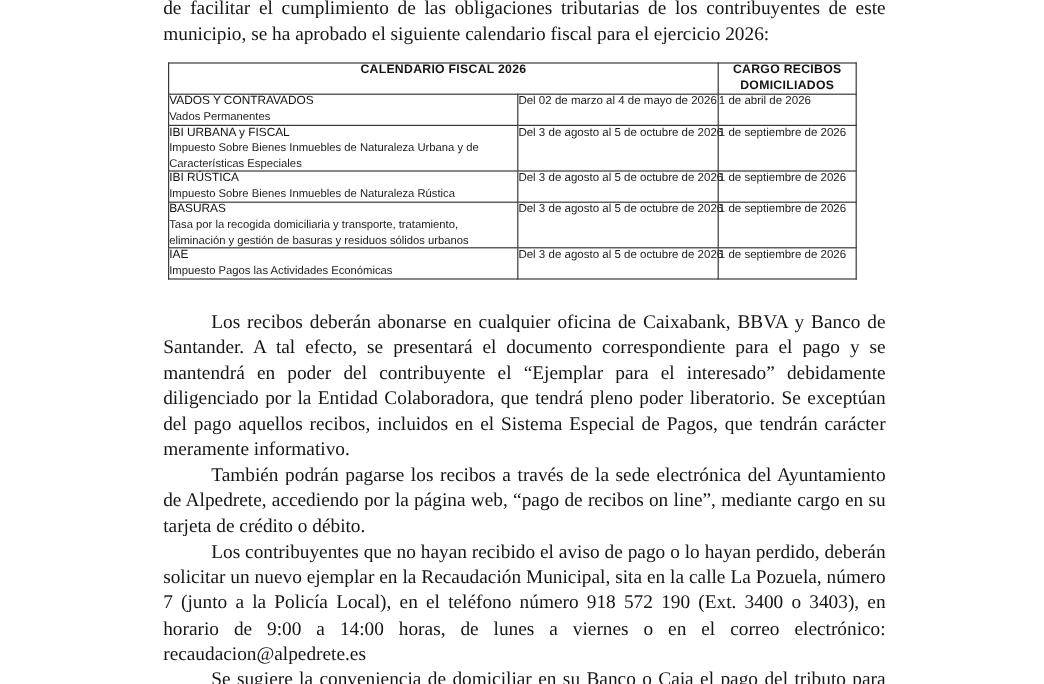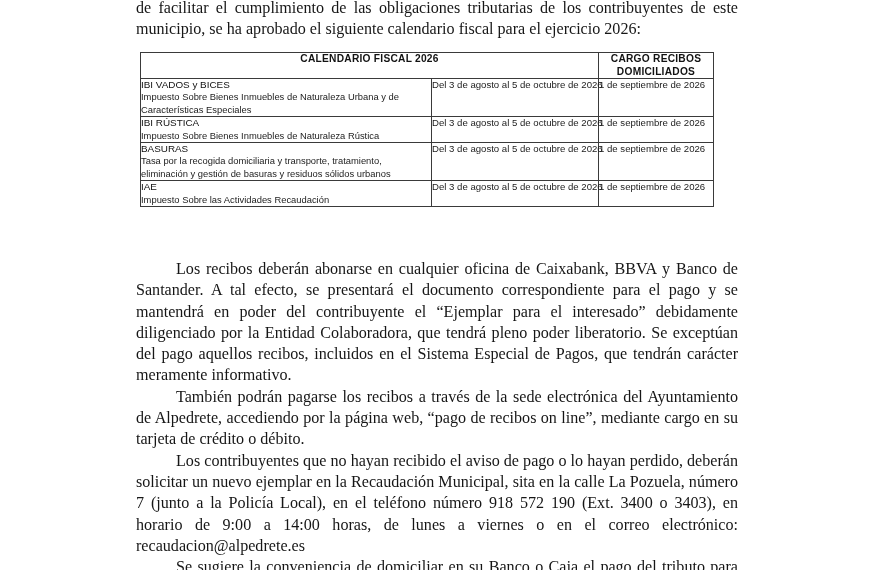--- a/index.html
+++ b/index.html
@@ -126,24 +126,32 @@
           <th class="hdr-main" colspan="2">CALENDARIO FISCAL 2026</th>
           <th class="hdr-side">
             <span>CARGO RECIBOS</span><br>
             <span>DOMICILIADOS</span>
           </th>
         </tr>
       </thead>
       <tbody>
 
 
+        <tr>
+          <td class="c-concept">
+            <div class="concept-title">VADOS Y CONTRAVADOS</div>
+            <div class="concept-desc">Vados Permanentes</div>
+          </td>
+          <td class="c-period">Del 02 de marzo al 4 de mayo de 2026</td>
+          <td class="c-cargo">1 de abril de 2026</td>
+        </tr>
 
         <tr>
           <td class="c-concept">
-            <div class="concept-title">IBI VADOS y BICES</div>
+            <div class="concept-title">IBI URBANA y FISCAL</div>
             <div class="concept-desc">Impuesto Sobre Bienes Inmuebles de Naturaleza Urbana y de Características Especiales</div>
           </td>
           <td class="c-period">Del 3 de agosto al 5 de octubre de 2026</td>
           <td class="c-cargo">1 de septiembre de 2026</td>
         </tr>
 
         <tr>
           <td class="c-concept">
             <div class="concept-title">IBI RÚSTICA</div>
             <div class="concept-desc">Impuesto Sobre Bienes Inmuebles de Naturaleza Rústica</div>
@@ -157,21 +165,21 @@
             <div class="concept-title">BASURAS</div>
             <div class="concept-desc">Tasa por la recogida domiciliaria y transporte, tratamiento, eliminación y gestión de basuras y residuos sólidos urbanos</div>
           </td>
           <td class="c-period">Del 3 de agosto al 5 de octubre de 2026</td>
           <td class="c-cargo">1 de septiembre de 2026</td>
         </tr>
 
         <tr>
           <td class="c-concept">
             <div class="concept-title">IAE</div>
-            <div class="concept-desc">Impuesto Sobre las Actividades Recaudación</div>
+            <div class="concept-desc">Impuesto Pagos las Actividades Económicas</div>
           </td>
           <td class="c-period">Del 3 de agosto al 5 de octubre de 2026</td>
           <td class="c-cargo">1 de septiembre de 2026</td>
         </tr>
 
       </tbody>
     </table>
   </div>
 
   <div class="block-bottom">

